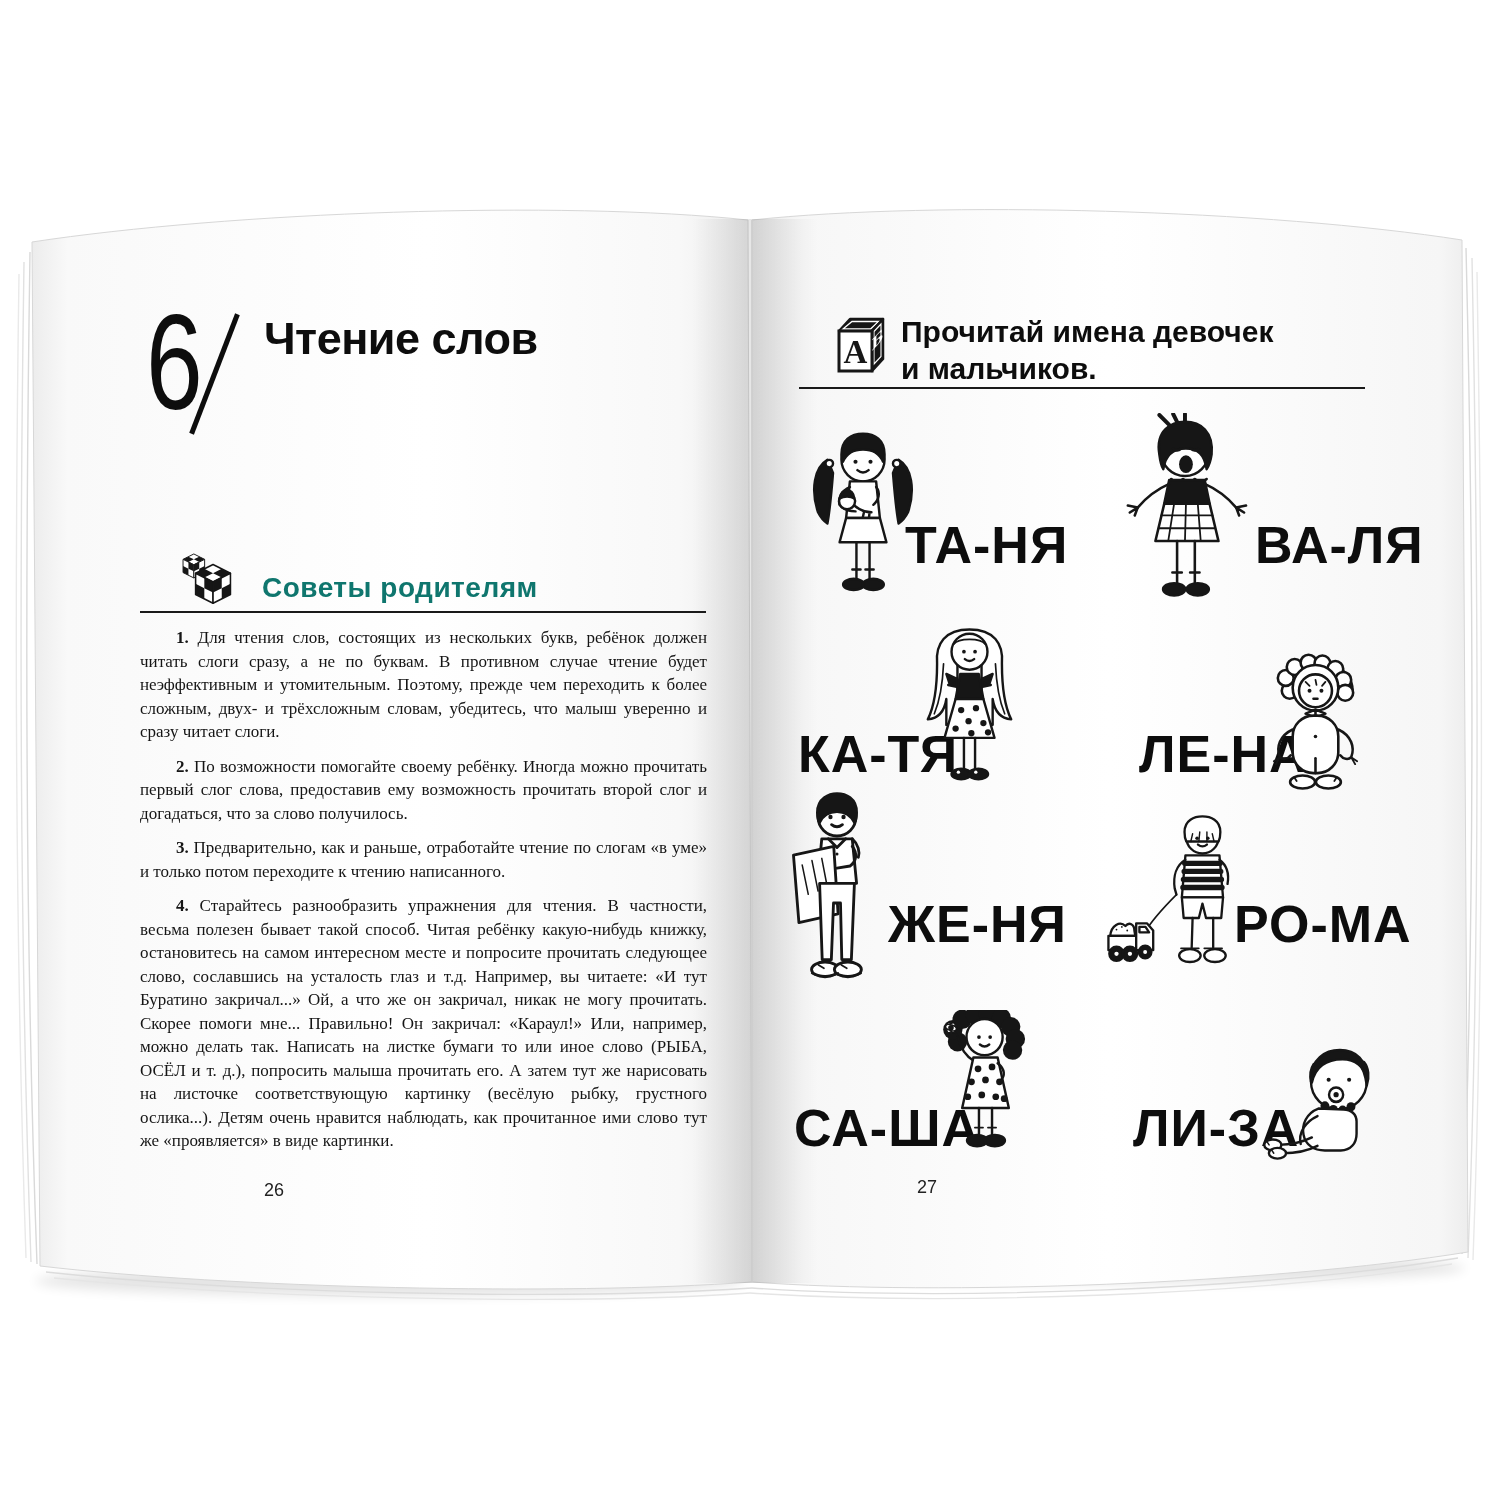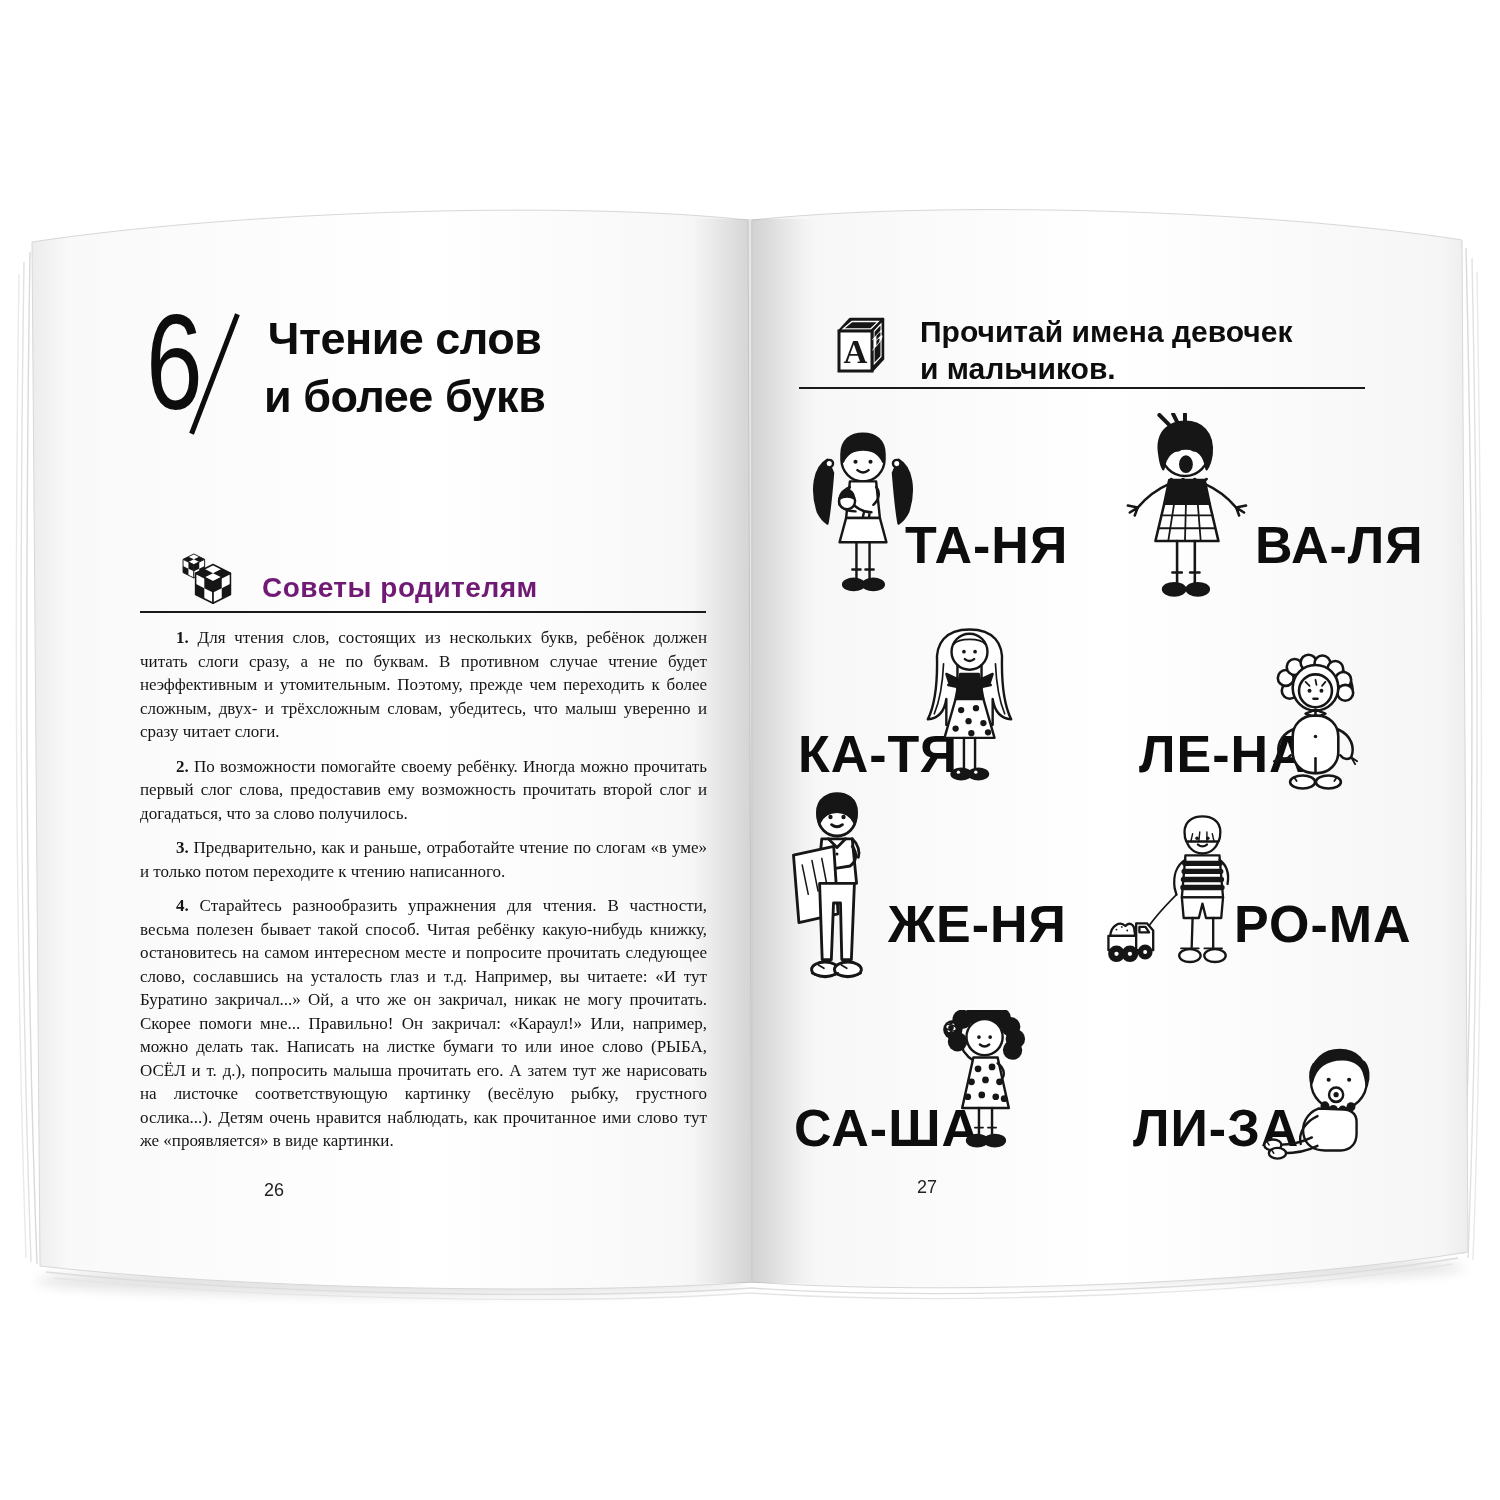--- a/index.html
+++ b/index.html
@@ -14,38 +14,38 @@
   .chapter-num{position:absolute;left:6px;top:-6px;font-size:136px;line-height:1;font-weight:400;
                color:#0d0d0d;transform:scaleX(.75);transform-origin:left top;}
   .chapter-slash{position:absolute;left:72px;top:10px;height:128px;width:0;
                  border-left:5px solid #0d0d0d;transform:rotate(21deg);}
   .chapter-title{position:absolute;left:124px;top:10px;margin:0;font-size:45px;line-height:58px;
                  font-weight:700;letter-spacing:-0.5px;color:#0d0d0d;}
   .chapter-title span{display:block;text-align:center;}
 
   .advice-icon{position:absolute;left:42px;top:250px;width:64px;height:60px;}
   .advice-heading{position:absolute;left:122px;top:272px;margin:0;font-size:28px;font-weight:700;
-                  letter-spacing:.5px;color:#701a75;}
+                  letter-spacing:.5px;color:#0f766e;}
   .rule{position:absolute;height:2px;background:#1a1a1a;}
   .rule-left{left:0;top:311px;width:566px;}
   .rule-right{left:4px;top:82px;width:566px;}
 
   .bodytext{position:absolute;left:0;top:326px;width:567px;
             font-family:"Liberation Serif","DejaVu Serif",serif;
             font-size:17px;line-height:23.5px;text-align:justify;color:#151515;}
   .bodytext p{margin:0 0 11px 0;text-indent:36px;}
   .bodytext b{font-weight:700;}
 
   .pagenum{position:absolute;font-size:18px;color:#222;}
   .pn-left{left:124px;top:880px;}
   .pn-right{left:122px;top:872px;}
 
   
   .task-icon{position:absolute;left:36px;top:10px;width:56px;height:62px;}
-  .task-title{position:absolute;left:125px;top:8px;margin:0;font-size:30px;line-height:37px;
+  .task-title{position:absolute;left:106px;top:8px;margin:0;font-size:30px;line-height:37px;
               font-weight:700;color:#0d0d0d;}
   .task-title span{display:block;}
 
   .entry{display:contents;}
   .nlabel{position:absolute;font-size:52px;font-weight:700;letter-spacing:1px;
           color:#0d0d0d;white-space:nowrap;}
   .l-tanya{left:110px;top:210px;} .l-valya{left:460px;top:210px;}
   .l-katya{left:3px;top:419px;}   .l-lena{left:344px;top:419px;}
   .l-zhenya{left:93px;top:589px;} .l-roma{left:439px;top:589px;}
   .l-sasha{left:-1px;top:793px;}  .l-liza{left:338px;top:793px;}
@@ -118,21 +118,20 @@
     <rect x="752" y="219" width="66" height="1064" fill="url(#gSpR)"></rect>
     <path d="M 752,220 L 752,1282" stroke="#cfcfcf" stroke-width="1.5"></path>
   </svg>
 
   <section class="page page-left">
     <div>
       <span class="chapter-num">6</span>
       <span class="chapter-slash"></span>
       <h1 class="chapter-title">
         <span>Чтение слов</span>
-        <span>и более букв</span>
       </h1>
     </div>
 
     <svg class="advice-icon" viewBox="0 0 66 62">
       <g transform="translate(1,1) scale(0.62)" stroke="#161616" stroke-width="1.6" stroke-linejoin="round">
         <polygon points="0,14 18,5 36,14 18,23" fill="#fff"></polygon>
         <polygon points="0,14 9,9.5 18,14 9,18.5" fill="#161616" stroke="none"></polygon>
         <polygon points="18,14 27,9.5 36,14 27,18.5" fill="#161616" stroke="none"></polygon>
         <polygon points="0,14 18,23 18,45 0,36" fill="#fff"></polygon>
         <polygon points="9,18.5 18,23 18,34 9,29.5" fill="#161616" stroke="none"></polygon>

